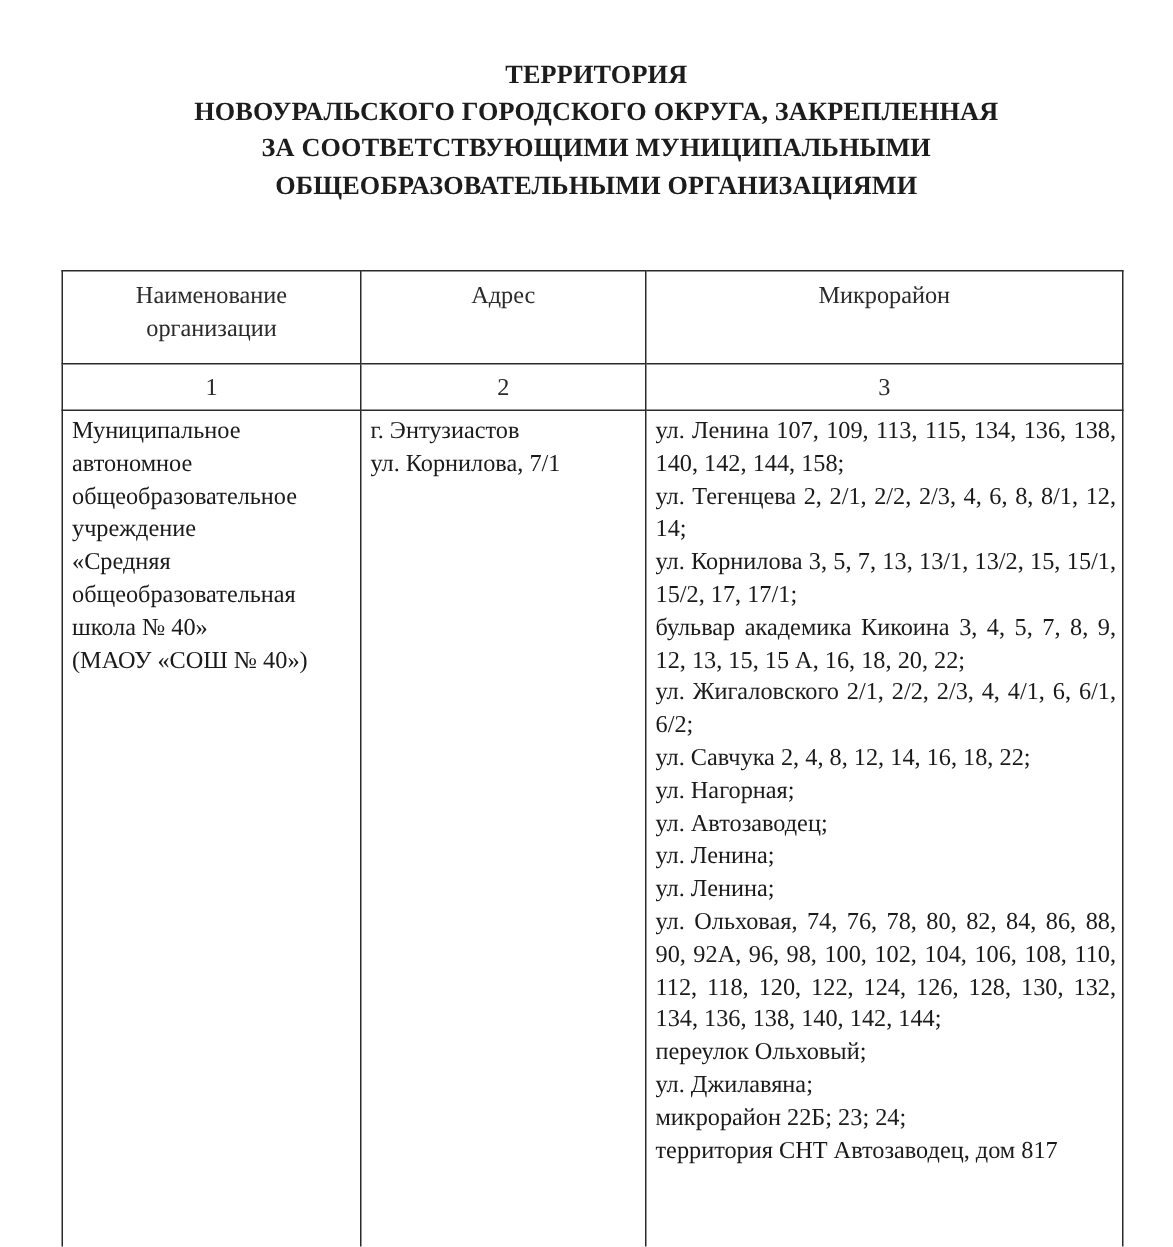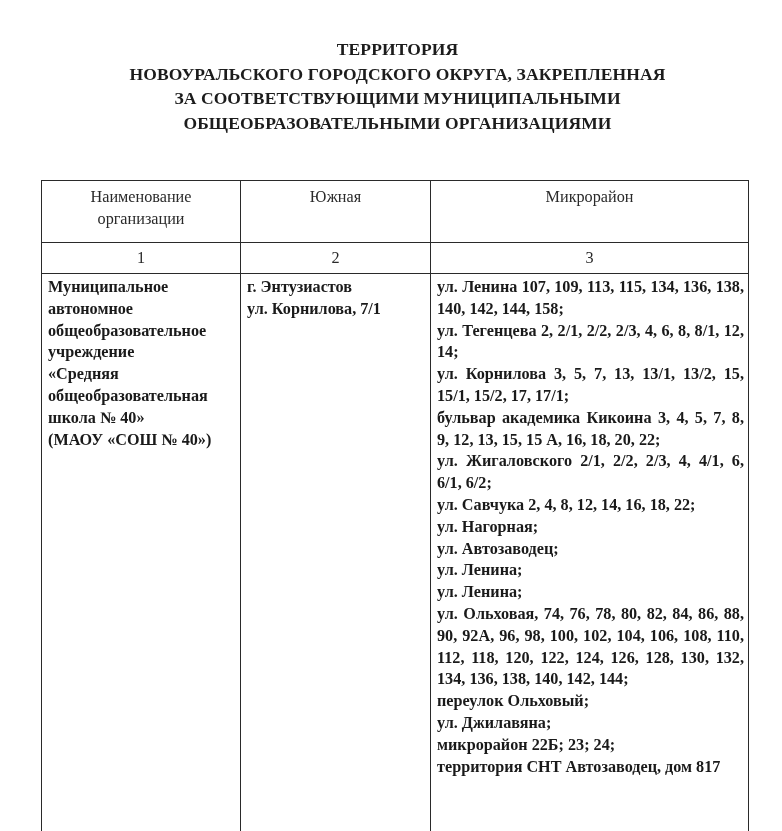--- a/index.html
+++ b/index.html
@@ -50,21 +50,21 @@
     }
     col.c1 { width: 199px; }
     col.c2 { width: 190px; }
     col.c3 { width: 318px; }
     tr.hdr th { height: 62px; padding-top: 6px; box-sizing: border-box; line-height: 21.5px; }
     tr.nums th { height: 31px; padding-top: 5px; box-sizing: border-box; }
     tr.body td { height: 600px; }
     .cell-org { padding: 3px 4px 0 6px !important; }
     .cell-addr { padding: 3px 4px 0 6px !important; }
     .cell-micro { padding: 3px 4px 0 6px !important; text-align: justify; }
-    .line { display: block; font-weight: bold; }
+    .line { display: block; }
   </style>
 </head>
 <body>
 
 <div class="title">
   <div>ТЕРРИТОРИЯ</div>
   <div>НОВОУРАЛЬСКОГО ГОРОДСКОГО ОКРУГА, ЗАКРЕПЛЕННАЯ</div>
   <div>ЗА СООТВЕТСТВУЮЩИМИ МУНИЦИПАЛЬНЫМИ</div>
   <div>ОБЩЕОБРАЗОВАТЕЛЬНЫМИ ОРГАНИЗАЦИЯМИ</div>
 </div>
@@ -73,21 +73,21 @@
   <colgroup>
     <col class="c1">
       <col class="c2">
       <col class="c3">
   </colgroup>
   <tbody>
       <tr class="hdr">
     <th>
       <span style="display:inline-block;width:150px;">Наименование организации</span>
     </th>
-    <th>Южная</th>
+    <th>Адрес</th>
     <th>Микрорайон</th>
   </tr>
   <tr class="nums">
     <th>1</th>
     <th>2</th>
     <th>3</th>
   </tr>
   <tr class="body">
     <td class="cell-org">
       <span class="line">Муниципальное</span>

